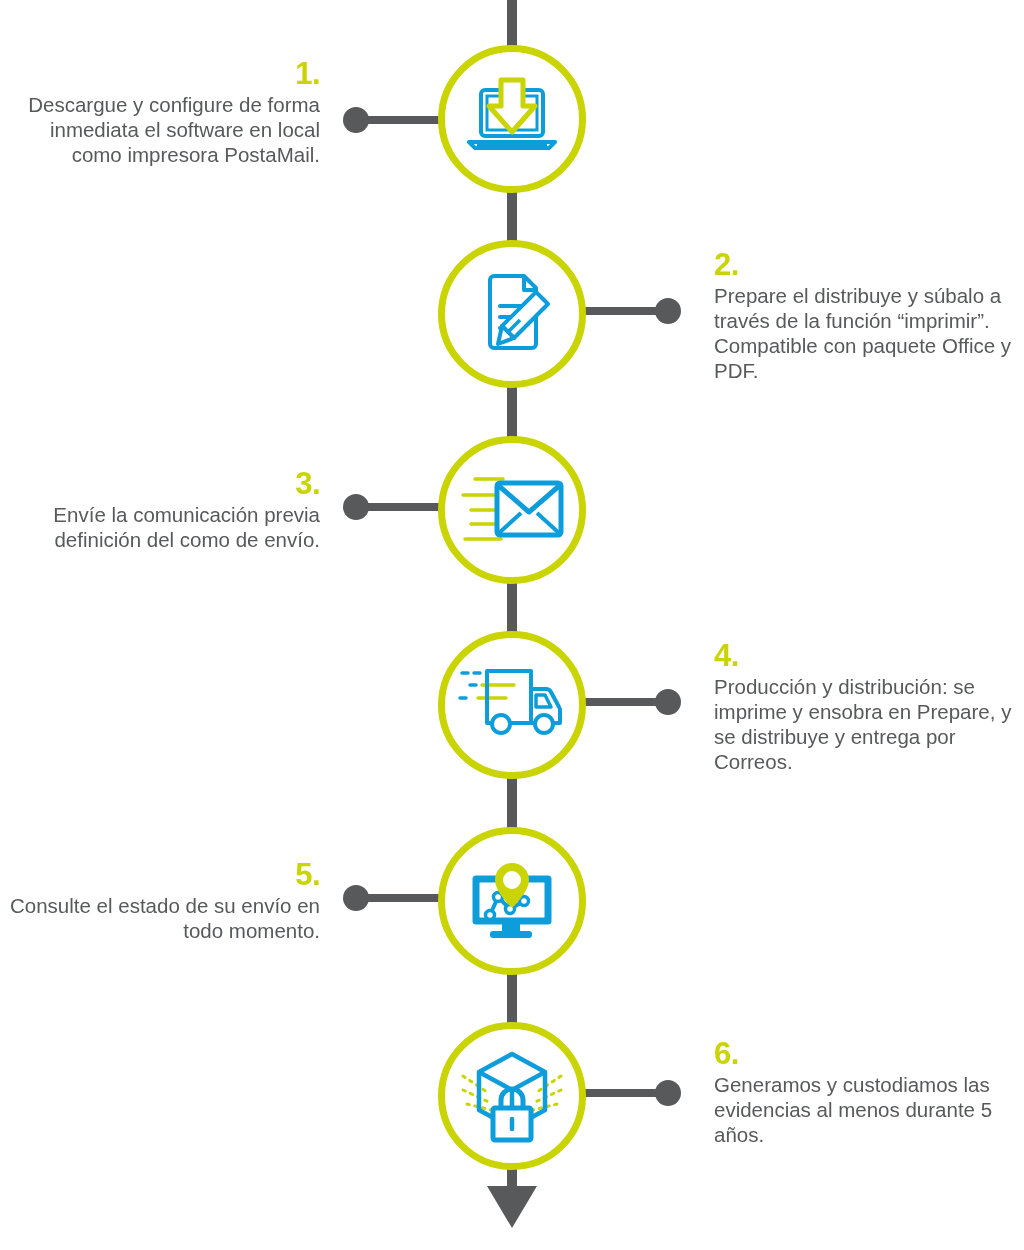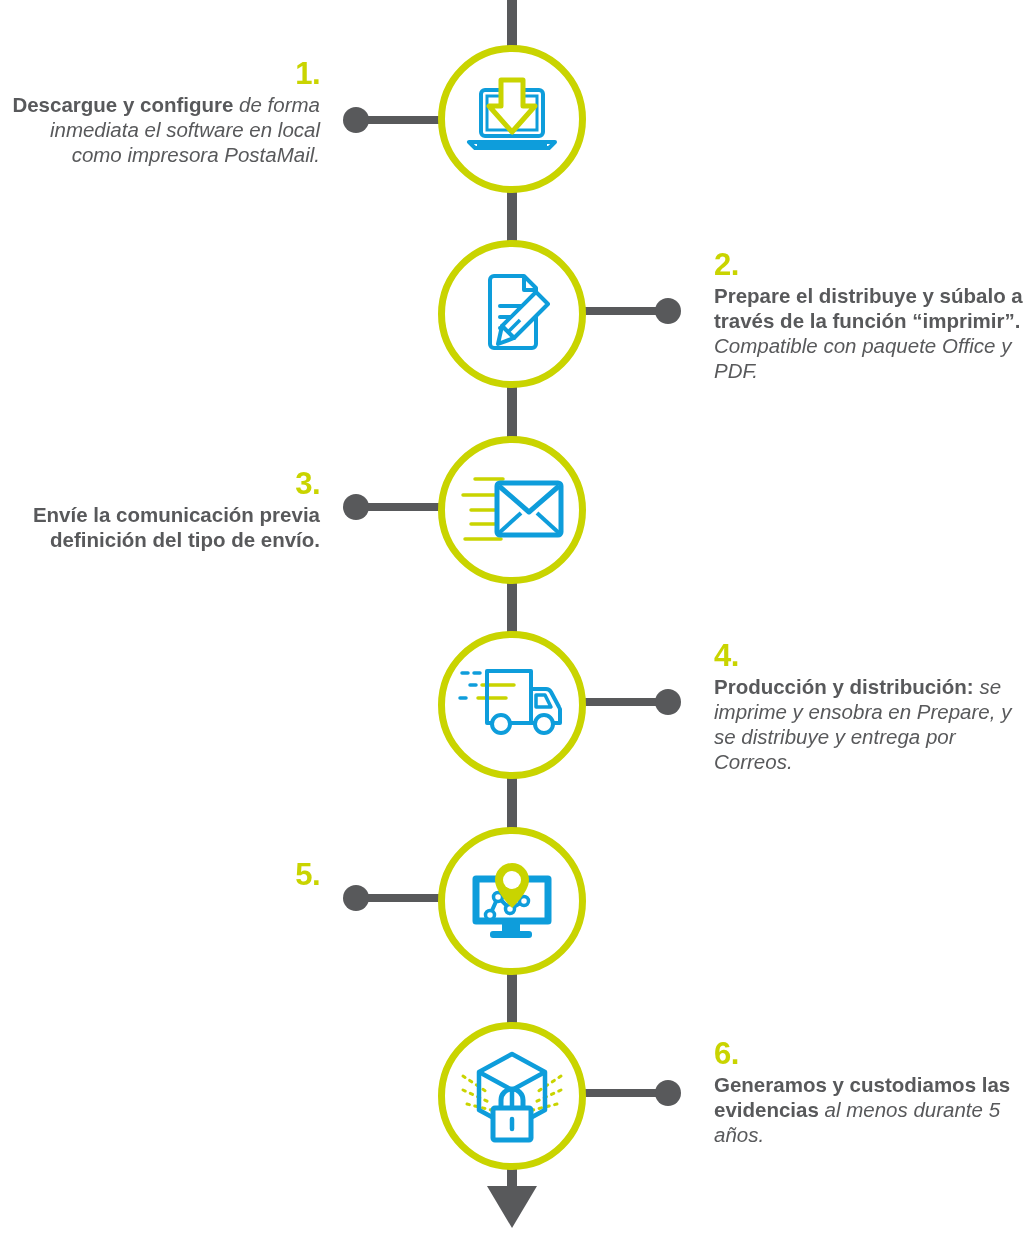--- a/index.html
+++ b/index.html
@@ -73,22 +73,22 @@
   .txt.right{ left:714px; text-align:left; }
   .num{
     display:block;
     color:#c9d400;
     font-weight:bold;
     font-size:31px;
     line-height:1.0;
     margin-bottom:3px;
     letter-spacing:-0.5px;
   }
-  .b{font-weight:bold;margin-top:34px;}
-  .r{font-weight:normal;font-style:italic;}
+  .b{font-weight:normal;margin-top:34px;}
+  .r{font-weight:normal;}
   .body-txt{display:block;}
 </style>
 </head>
 <body>
 
 <div id="flow">
 
   <div class="spine"></div>
   <div class="spine-arrow"></div>
 
@@ -147,21 +147,21 @@
         </g>
         <rect x="40" y="16" width="64" height="52" rx="3" fill="#ffffff" stroke="#0e9ddb" stroke-width="5"></rect>
         <path d="M42 19 L72 45 L102 19" fill="none" stroke="#0e9ddb" stroke-width="5" stroke-linejoin="round"></path>
         <line x1="42" y1="66" x2="64" y2="46" stroke="#0e9ddb" stroke-width="4"></line>
         <line x1="102" y1="66" x2="80" y2="46" stroke="#0e9ddb" stroke-width="4"></line>
       </svg>
     </span>
   </div>
   <div class="txt left" style="top:468px;">
     <span class="num">3.</span>
-    <span class="body-txt"><span class="b">Envíe la comunicación previa definición del tipo de envío.</span><span class="r"></span></span>
+    <span class="body-txt"><span class="b">Envíe la comunicación previa definición del como de envío.</span><span class="r"></span></span>
   </div>
 
   <div class="conn" style="left:576px;top:698px;width:90px;"></div>
   <div class="conn-dot" style="left:655px;top:689px;"></div>
   <div class="node" style="top:631px;">
     <span>
       <svg width="112" height="80" viewBox="0 0 112 80">
         <g stroke="#0e9ddb" stroke-width="3.5" stroke-linecap="round">
           <line x1="6" y1="8" x2="12" y2="8"></line>
           <line x1="18" y1="8" x2="24" y2="8"></line>
@@ -198,20 +198,21 @@
         <circle cx="36" cy="42" r="4.5" fill="#ffffff" stroke="#0e9ddb" stroke-width="3.5"></circle>
         <circle cx="48" cy="54" r="4.5" fill="#ffffff" stroke="#0e9ddb" stroke-width="3.5"></circle>
         <circle cx="62" cy="46" r="4.5" fill="#ffffff" stroke="#0e9ddb" stroke-width="3.5"></circle>
         <path d="M50 8 a17 17 0 0 1 17 17 c0 12 -17 28 -17 28 c0 0 -17 -16 -17 -28 a17 17 0 0 1 17 -17 Z" fill="#c9d400"></path>
         <circle cx="50" cy="25" r="9" fill="#ffffff"></circle>
       </svg>
     </span>
   </div>
   <div class="txt left" style="top:859px;">
     <span class="num">5.</span>
+    <span class="body-txt"><span class="b">Consulte el estado de su envío en todo momento.</span><span class="r"></span></span>
   </div>
 
   <div class="conn" style="left:576px;top:1089px;width:90px;"></div>
   <div class="conn-dot" style="left:655px;top:1080px;"></div>
   <div class="node" style="top:1022px;">
     <span>
       <svg width="110" height="100" viewBox="0 0 110 100">
         <g stroke="#c9d400" stroke-width="3" stroke-linecap="round" stroke-dasharray="2.5 5.5">
           <line x1="6" y1="30" x2="30" y2="46"></line>
           <line x1="6" y1="44" x2="32" y2="56"></line>

